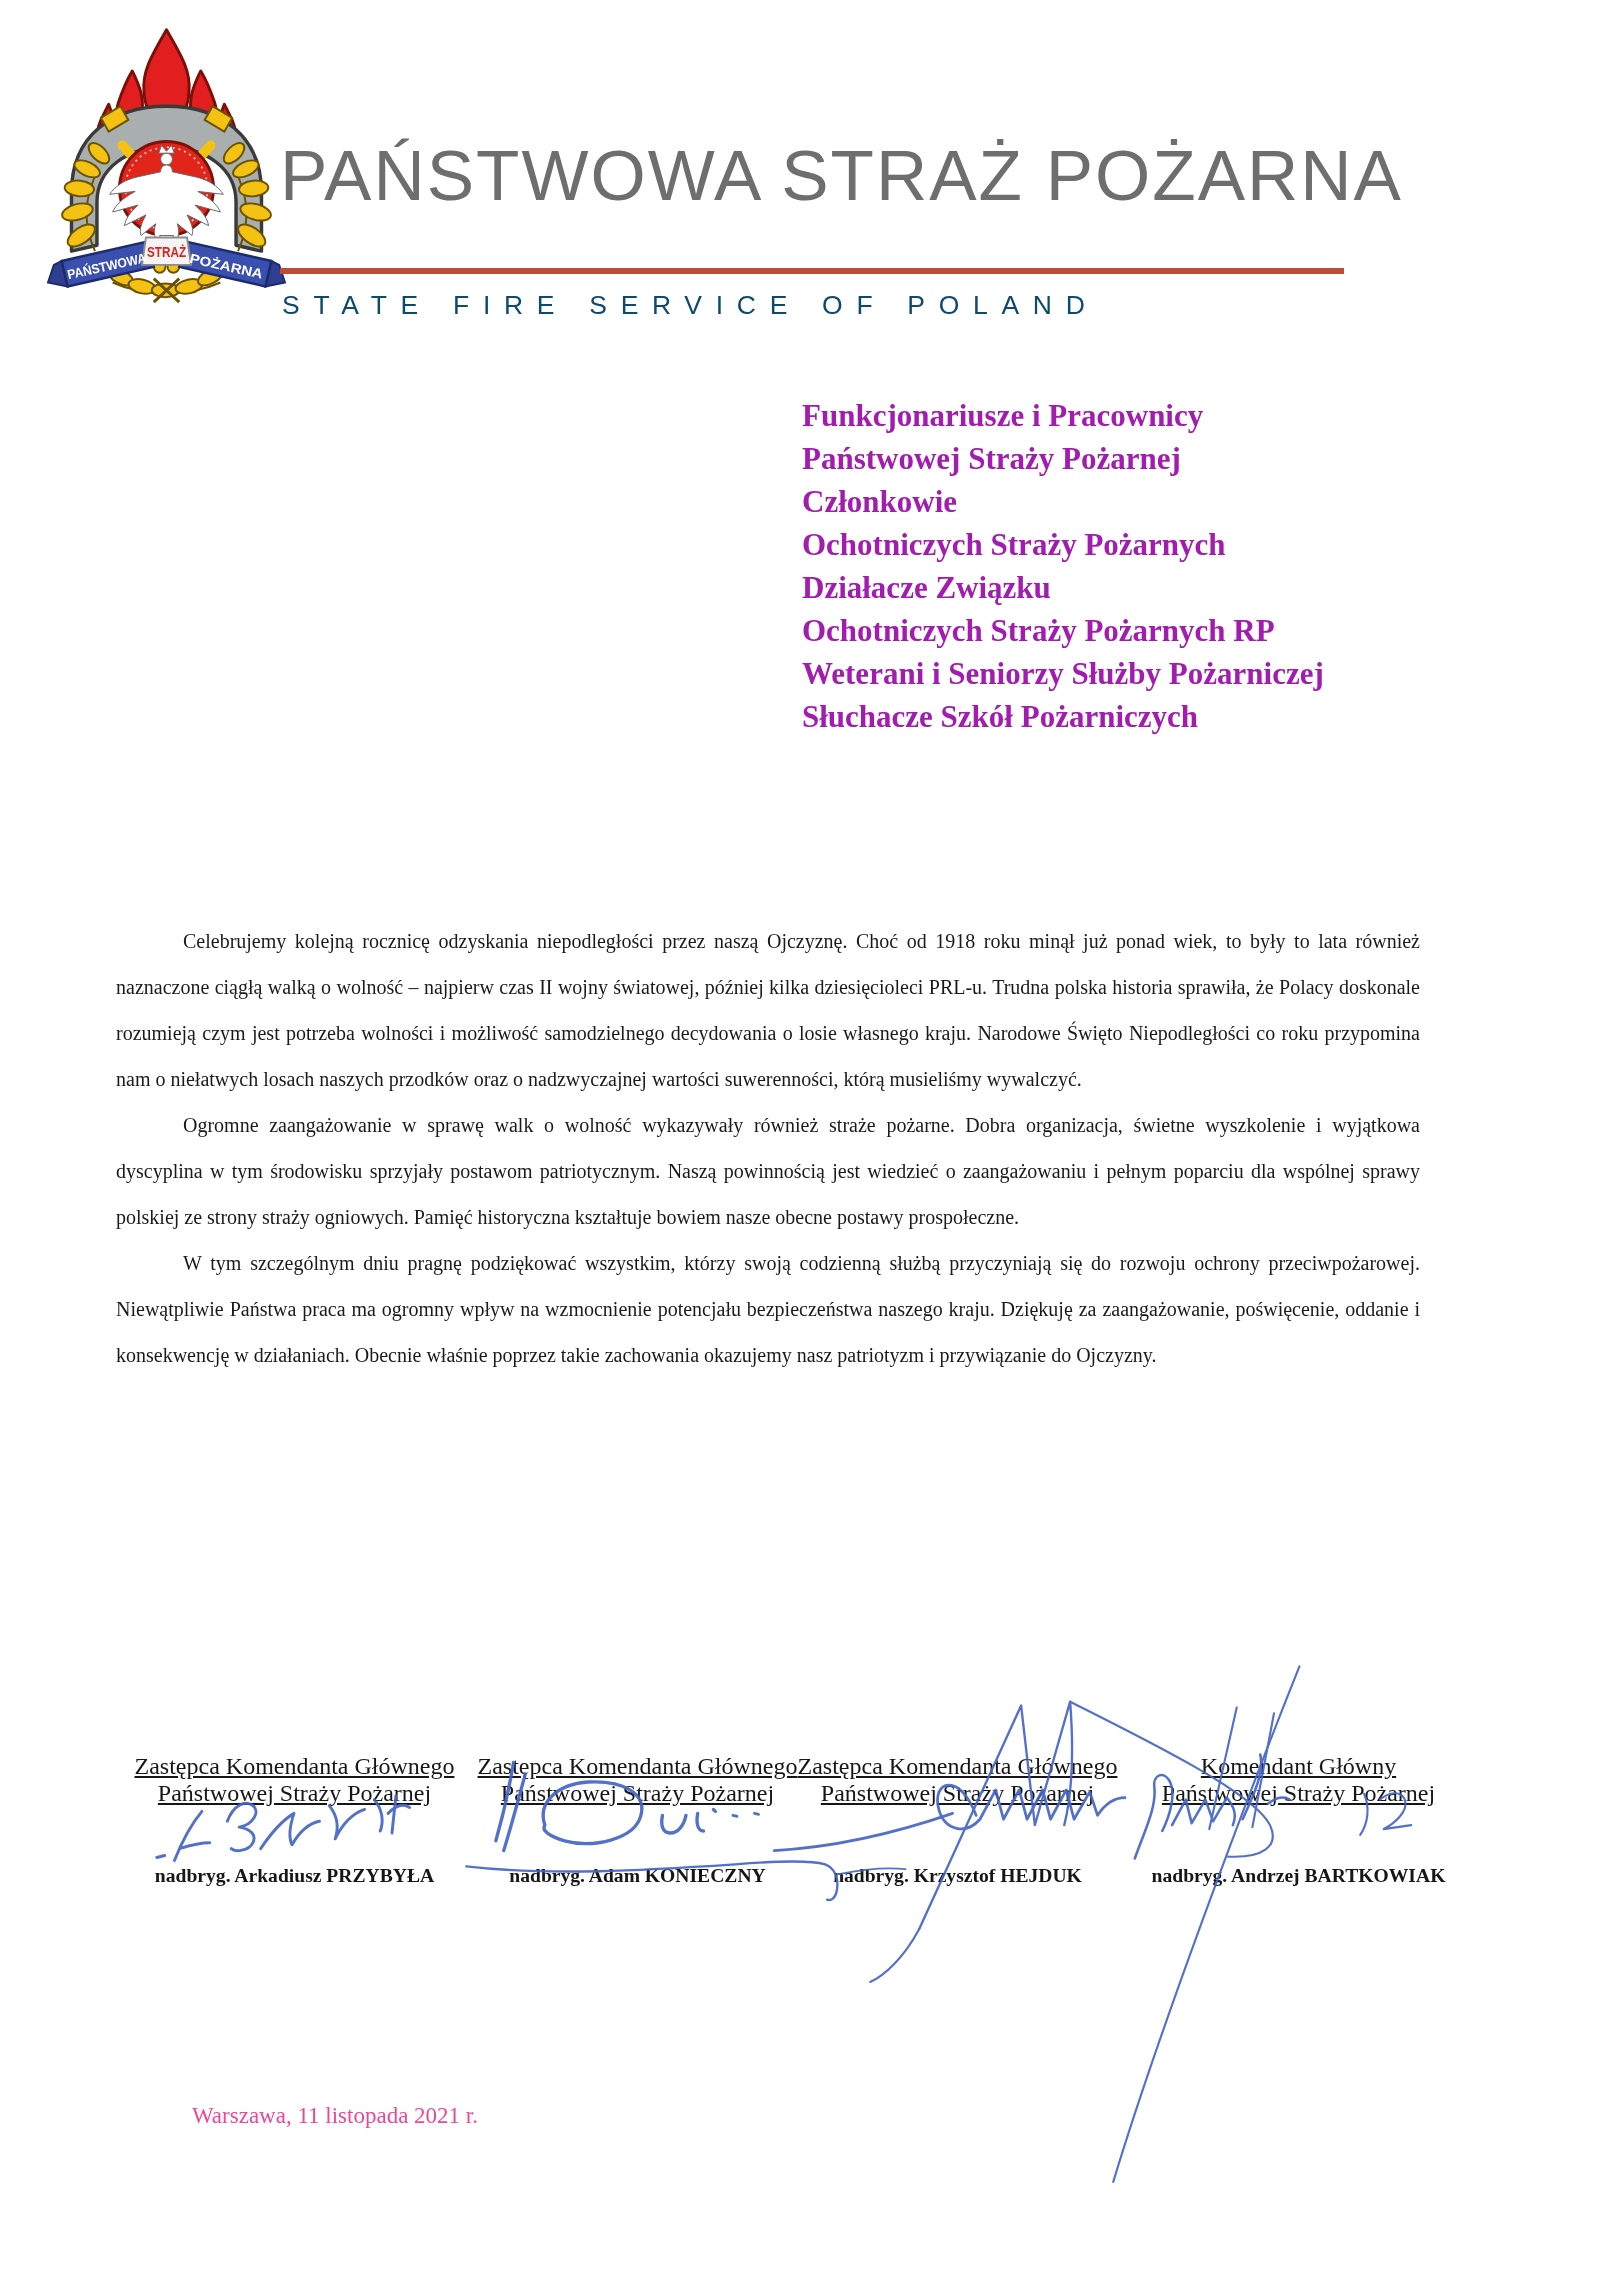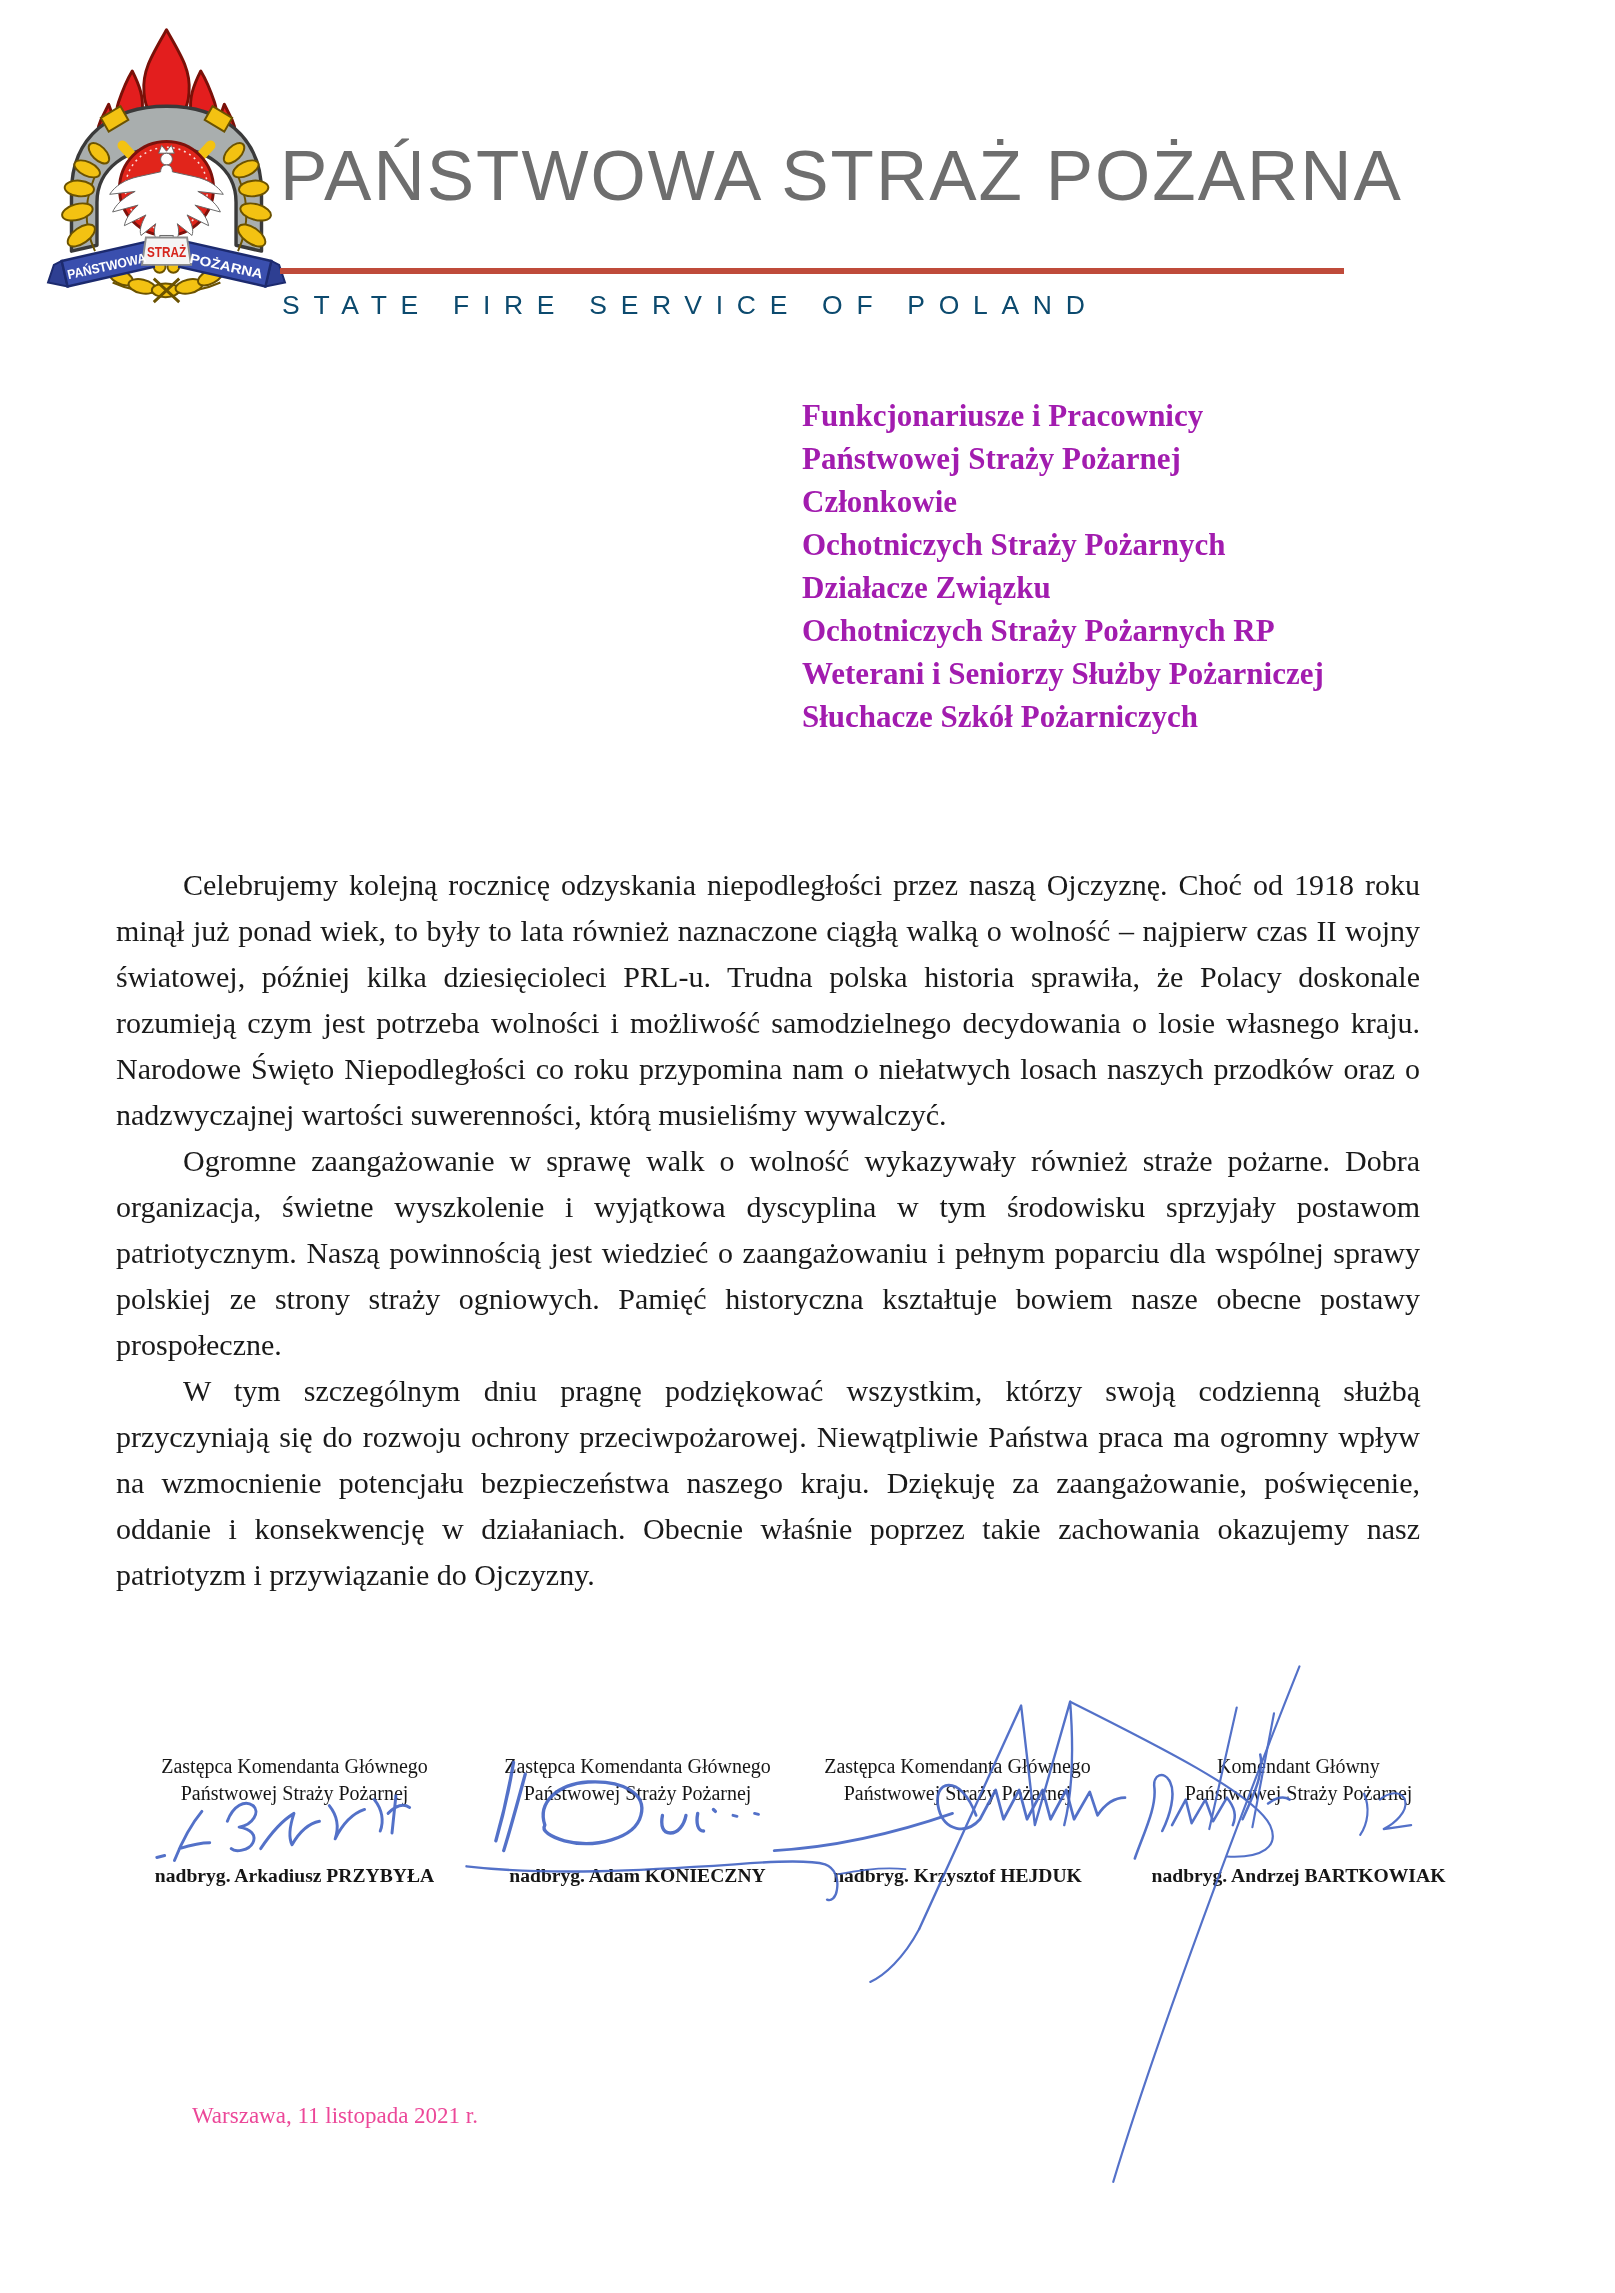--- a/index.html
+++ b/index.html
@@ -29,29 +29,29 @@
     font-size:26.5px;font-weight:400;letter-spacing:13.7px;
     color:#0c4a6e;white-space:nowrap;
   }
   
   #recipient{
     position:absolute;left:802px;top:394px;width:627px;
     font-weight:700;font-size:31px;line-height:43px;color:#a21caf;
   }
   
   #body-text{
-    position:absolute;left:116px;top:862px;width:1304px;
-    font-size:30px;line-height:46px;text-align:justify;color:#1a1a1a;
+    position:absolute;left:116px;top:918px;width:1304px;
+    font-size:20px;line-height:46px;text-align:justify;color:#1a1a1a;
   }
   #body-text p{margin:0;text-indent:67px;}
   
   .sig-block{
     position:absolute;width:363px;text-align:center;color:#161616;
   }
-  .sig-role{font-size:20px;line-height:26.5px;}
+  .sig-role{font-size:24px;line-height:26.5px;text-decoration:underline;}
   .sig-name{margin-top:59px;font-weight:700;font-size:19.6px;white-space:nowrap;}
   #sig-1{left:113px;top:1753px;}
   #sig-2{left:456px;top:1753px;}
   #sig-3{left:776px;top:1753px;}
   #sig-4{left:1117px;top:1753px;}
   #ink-overlay{position:absolute;left:0;top:0;width:1615px;height:2294px;pointer-events:none;}
   
   #date-line{
     position:absolute;left:192px;top:2103px;
     font-size:23px;color:#ec4899;

